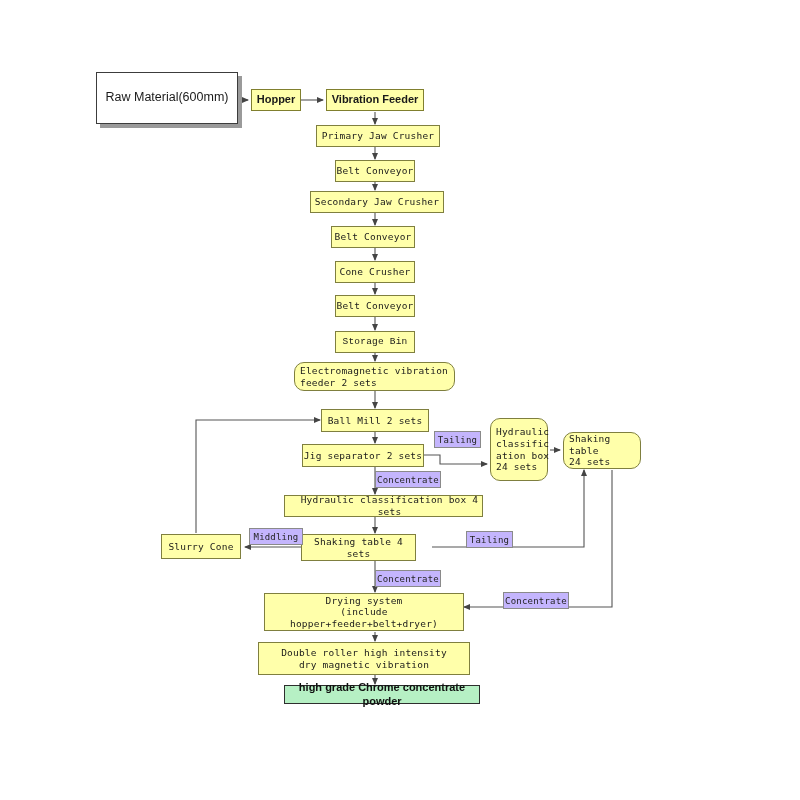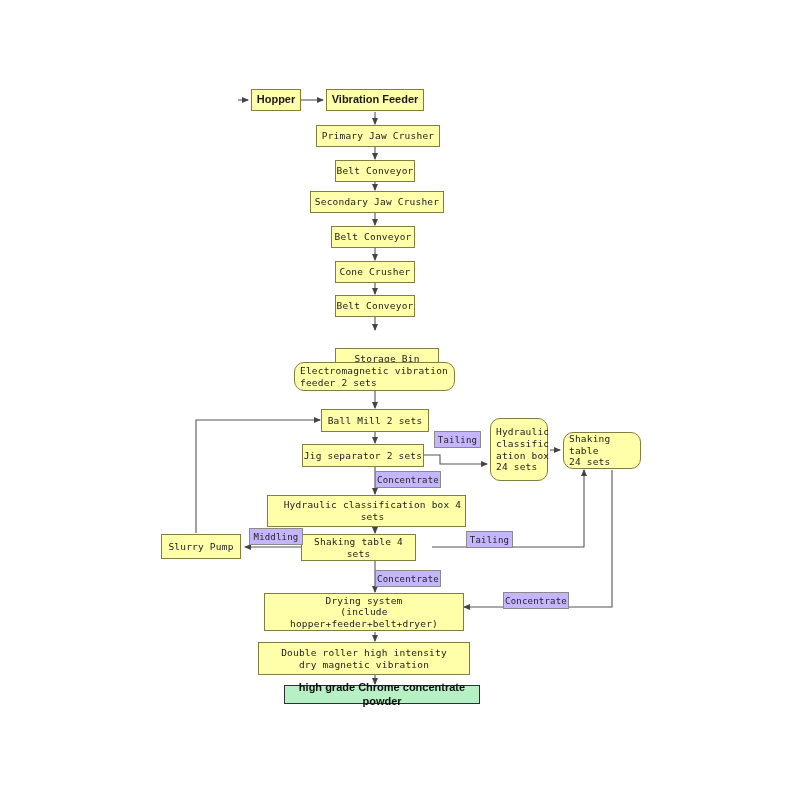--- a/index.html
+++ b/index.html
@@ -146,20 +146,23 @@
       <path d="M612,470 L612,607 L464,607"></path>
 
       <path d="M375,632 L375,641"></path>
 
       <path d="M375,675 L375,684"></path>
 
       <path d="M196,533 L196,420 L320,420"></path>
     </g>
   </svg>
 
+  <div class="node raw" style="left:96px; top:72px; width:142px; height:52px;">
+    <span>Raw Material(600mm)</span>
+  </div>
 
   <div class="node proc sans" style="left:251px; top:89px; width:50px; height:22px;">
     <span>Hopper</span>
   </div>
 
   <div class="node proc sans" style="left:326px; top:89px; width:98px; height:22px;">
     <span>Vibration Feeder</span>
   </div>
 
   <div class="node proc" style="left:316px; top:125px; width:124px; height:22px;">
@@ -179,21 +182,21 @@
   </div>
 
   <div class="node proc" style="left:335px; top:261px; width:80px; height:22px;">
     <span>Cone Crusher</span>
   </div>
 
   <div class="node proc" style="left:335px; top:295px; width:80px; height:22px;">
     <span>Belt Conveyor</span>
   </div>
 
-  <div class="node proc" style="left:335px; top:348px; width:104px; height:22px;">
+  <div class="node proc" style="left:335px; top:331px; width:80px; height:22px;font-family:Liberation Mono, monospace;">
     <span>Storage Bin</span>
   </div>
 
   <div class="node proc leftal" style="left:294px; top:362px; width:161px; height:29px;">
     <div>
       <span class="nline">Electromagnetic vibration</span>
       <span class="nline">feeder 2 sets</span>
     </div>
   </div>
 
@@ -214,26 +217,26 @@
     </div>
   </div>
 
   <div class="node proc leftal" style="left:563px; top:432px; width:78px; height:37px;">
     <div>
       <span class="nline">Shaking table</span>
       <span class="nline">24 sets</span>
     </div>
   </div>
 
-  <div class="node proc" style="left:267px; top:495px; width:199px; height:32px;padding-left:12px;">
+  <div class="node proc" style="left:284px; top:495px; width:199px; height:22px;padding-left:12px;">
     <span>Hydraulic classification box 4 sets</span>
   </div>
 
   <div class="node proc" style="left:161px; top:534px; width:80px; height:25px;">
-    <span>Slurry Pump</span>
+    <span>Slurry Cone</span>
   </div>
 
   <div class="node proc" style="left:301px; top:534px; width:115px; height:27px;">
     <span>Shaking table 4 sets</span>
   </div>
 
   <div class="node proc" style="left:264px; top:593px; width:200px; height:38px;">
     <div>
       <span class="nline">Drying system</span>
       <span class="nline">(include hopper+feeder+belt+dryer)</span>

